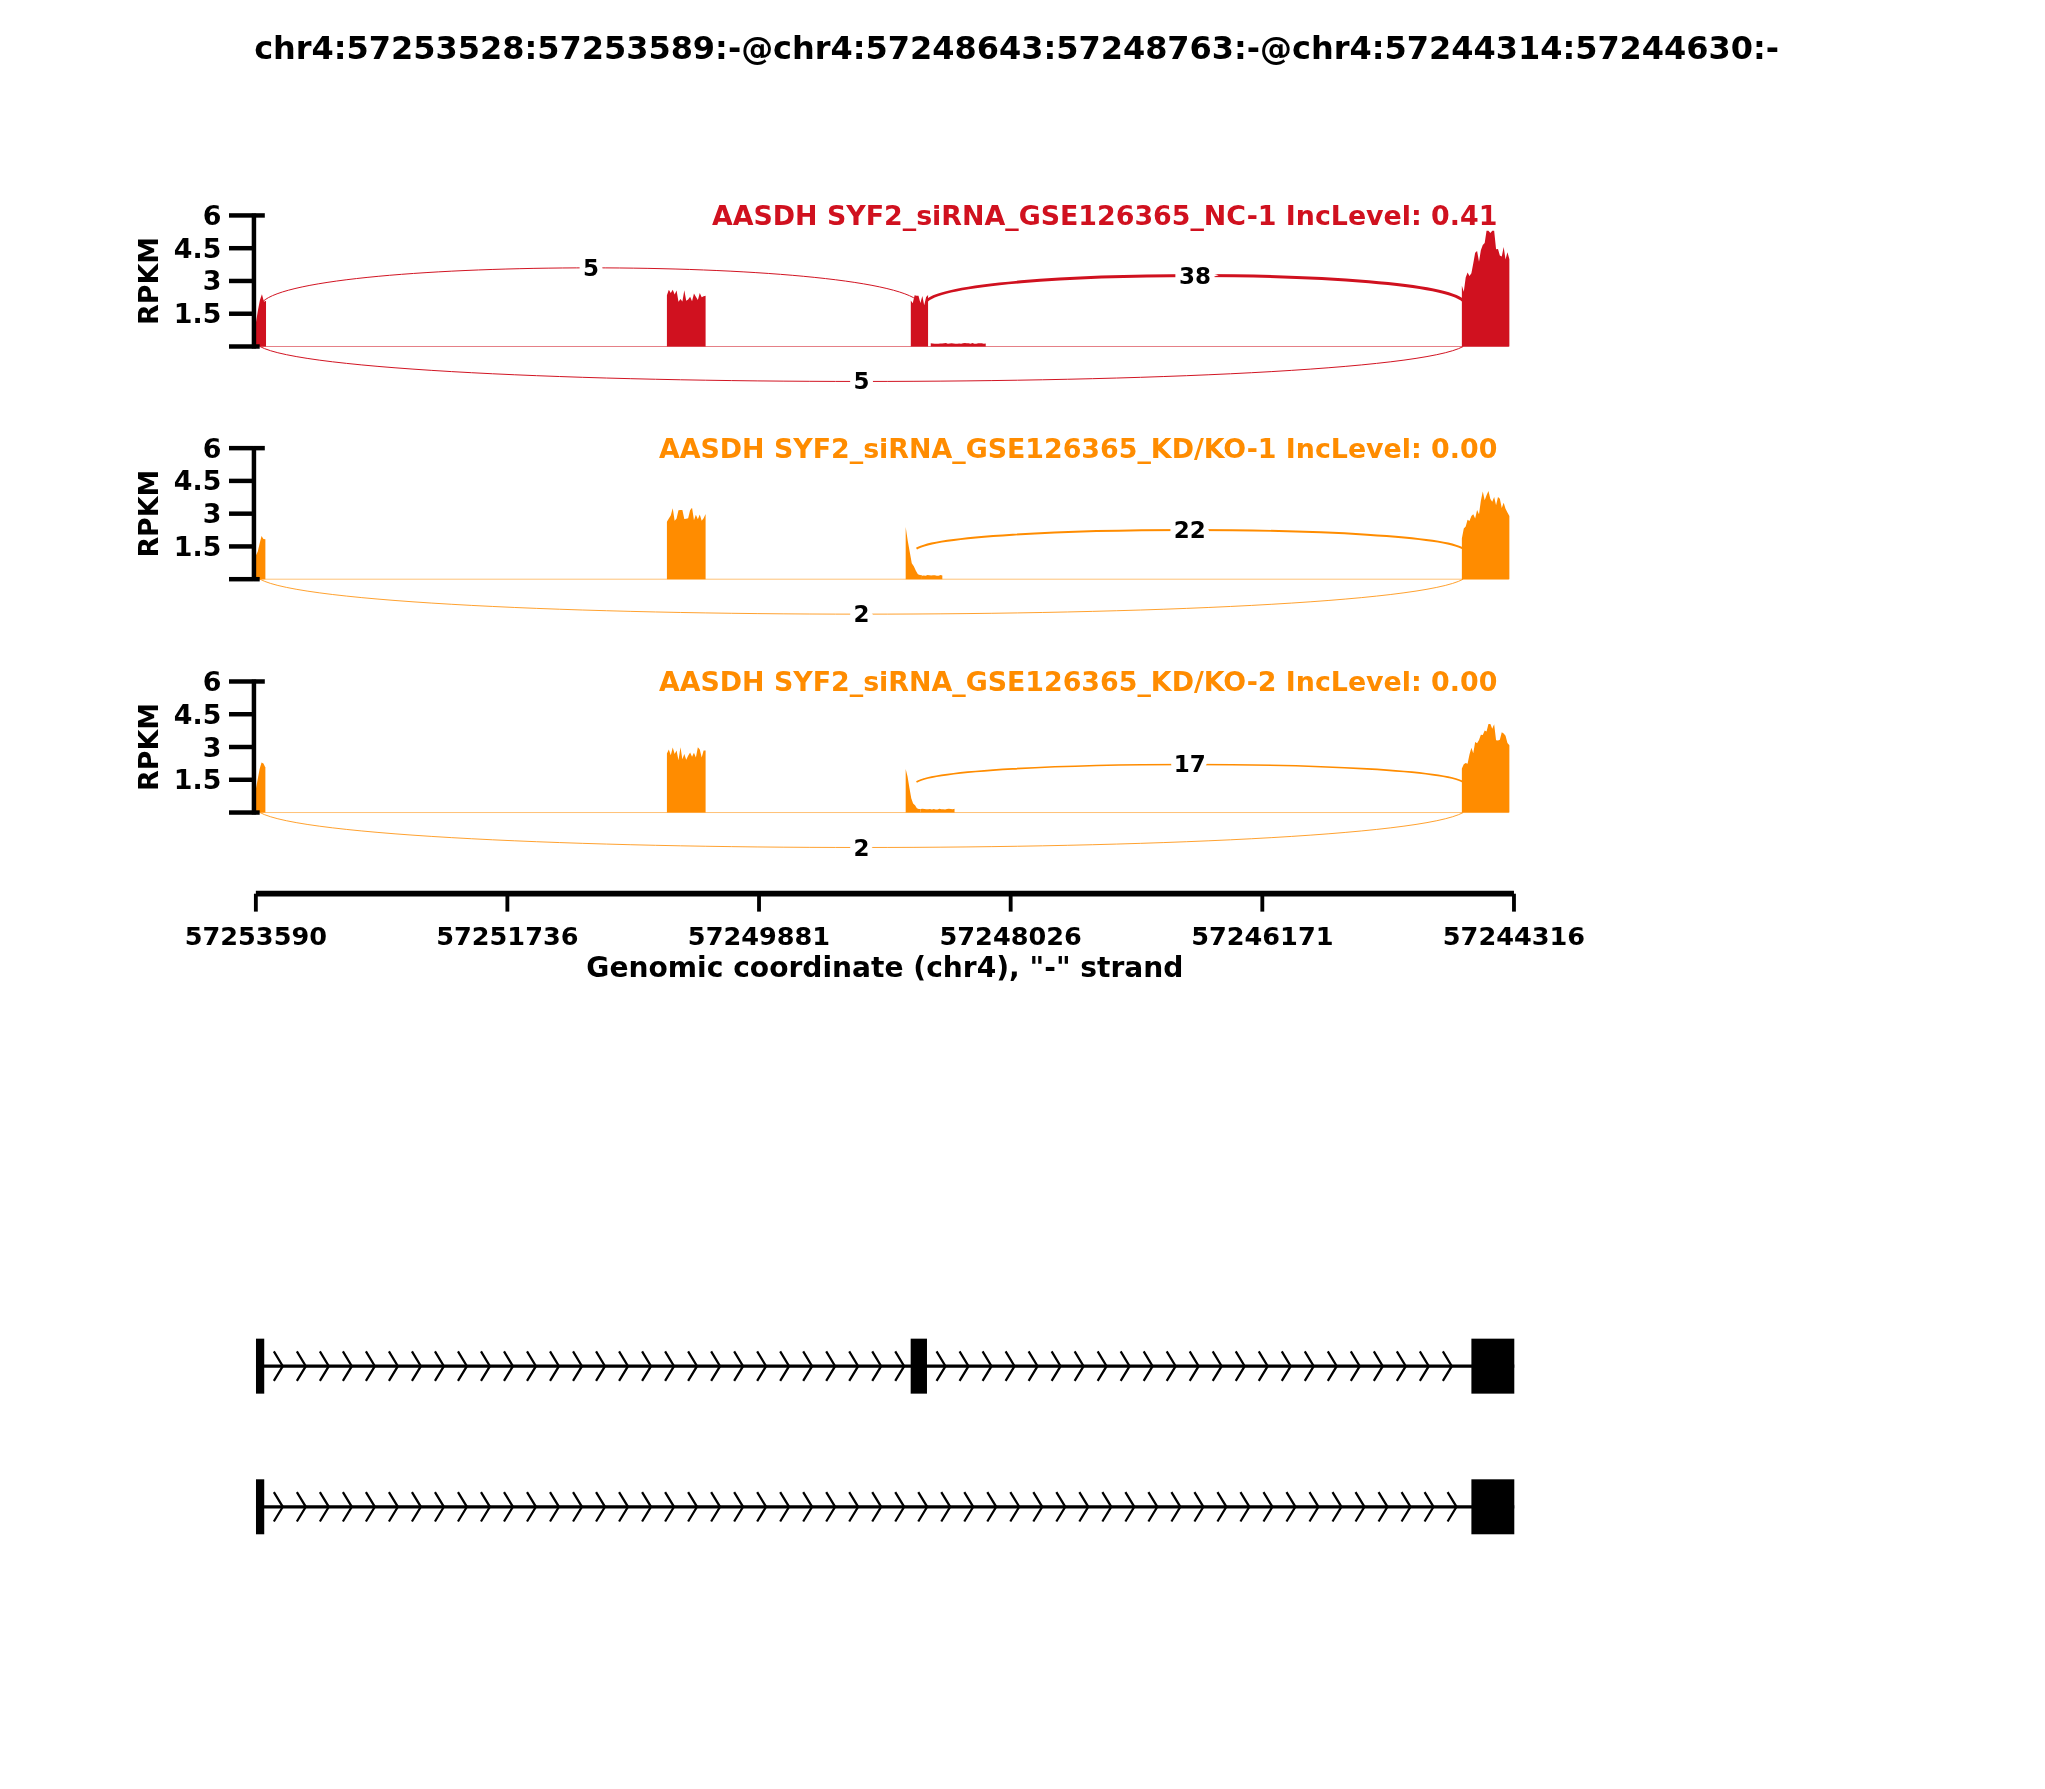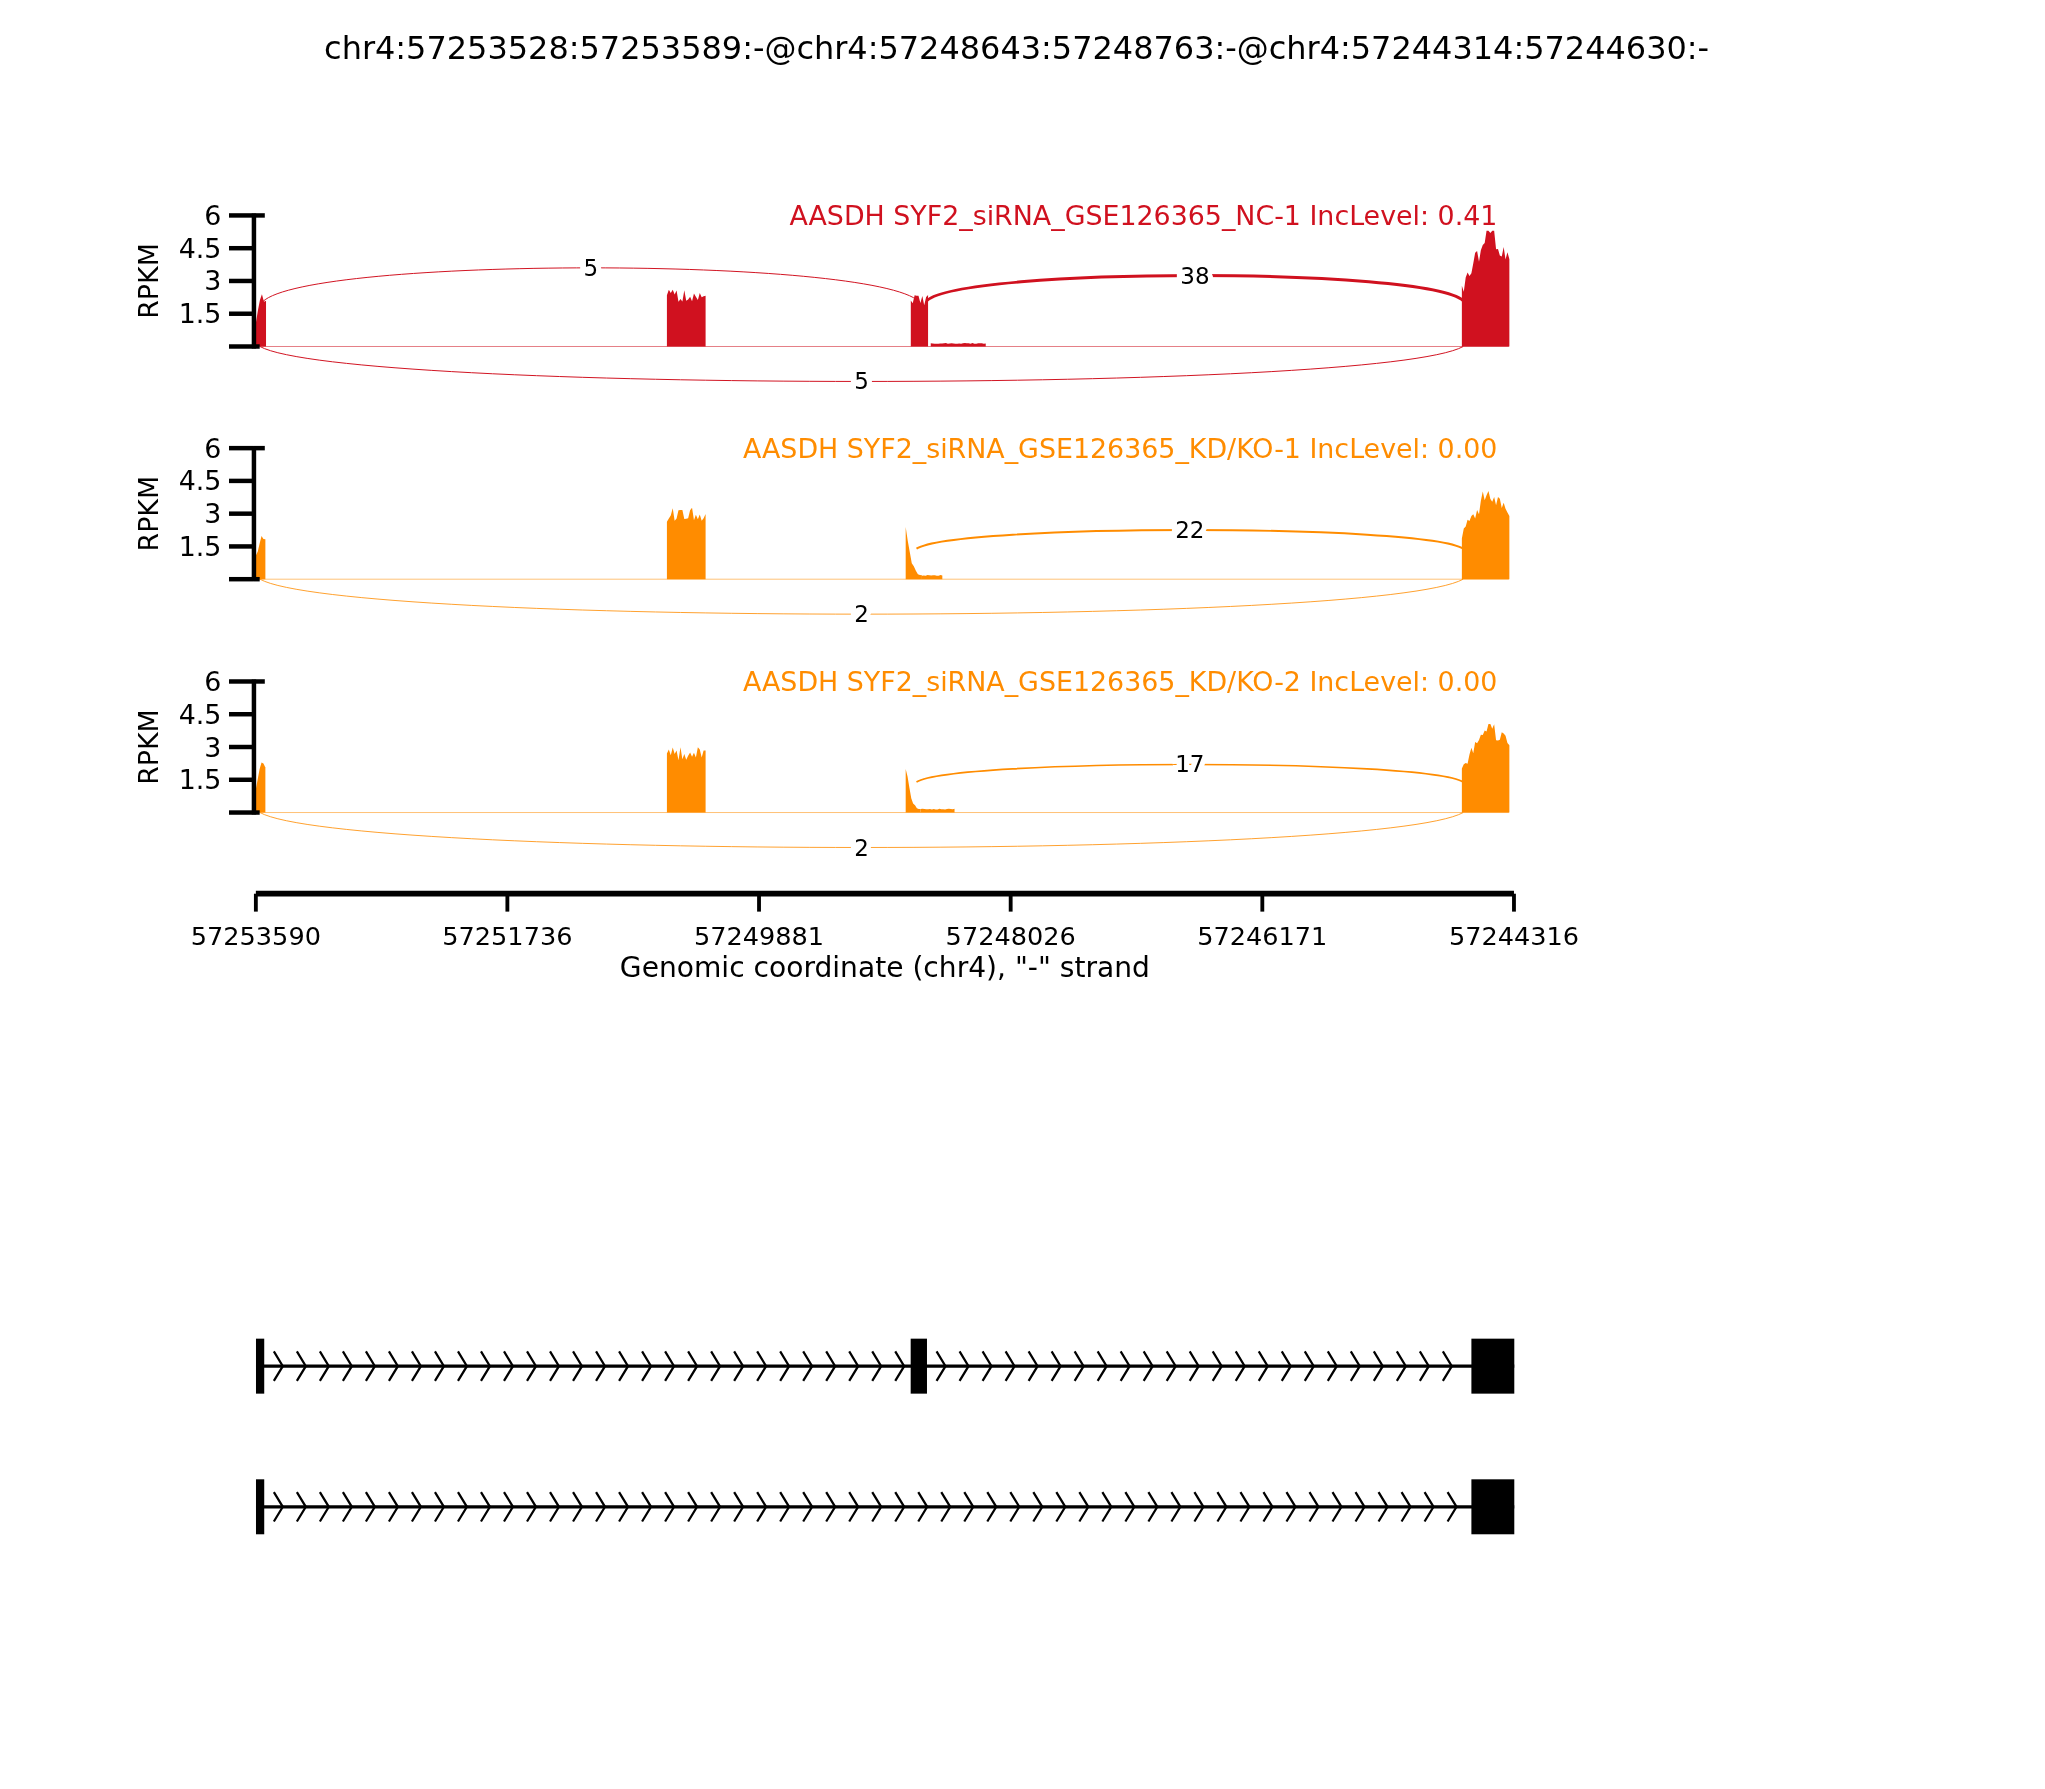--- a/index.html
+++ b/index.html
@@ -1,16 +1,16 @@
 <!DOCTYPE html>
 <html style="font-size:10.2px"><head>
 <meta charset="utf-8">
 <style>
   html,body{margin:0;padding:0;background:#fff;}
-  .canvas{position:relative;width:2046px;height:1790px;background:#ffffff;overflow:hidden;}
+  .canvas{position:relative;width:2046px;height:1790px;background:#ffffff;overflow:hidden;font-weight:bold;}
   svg{font-family:"DejaVu Sans","Liberation Sans",sans-serif;}
   .title{font-size:50px;fill:#000;}
   .axis-title{font-size:44px;fill:#000;}
   text{user-select:none;}
 </style>
 </head>
 <body>
 
 <div class="canvas">
   <svg id="chart" width="2046" height="1790" viewBox="0 0 3200 2800">

